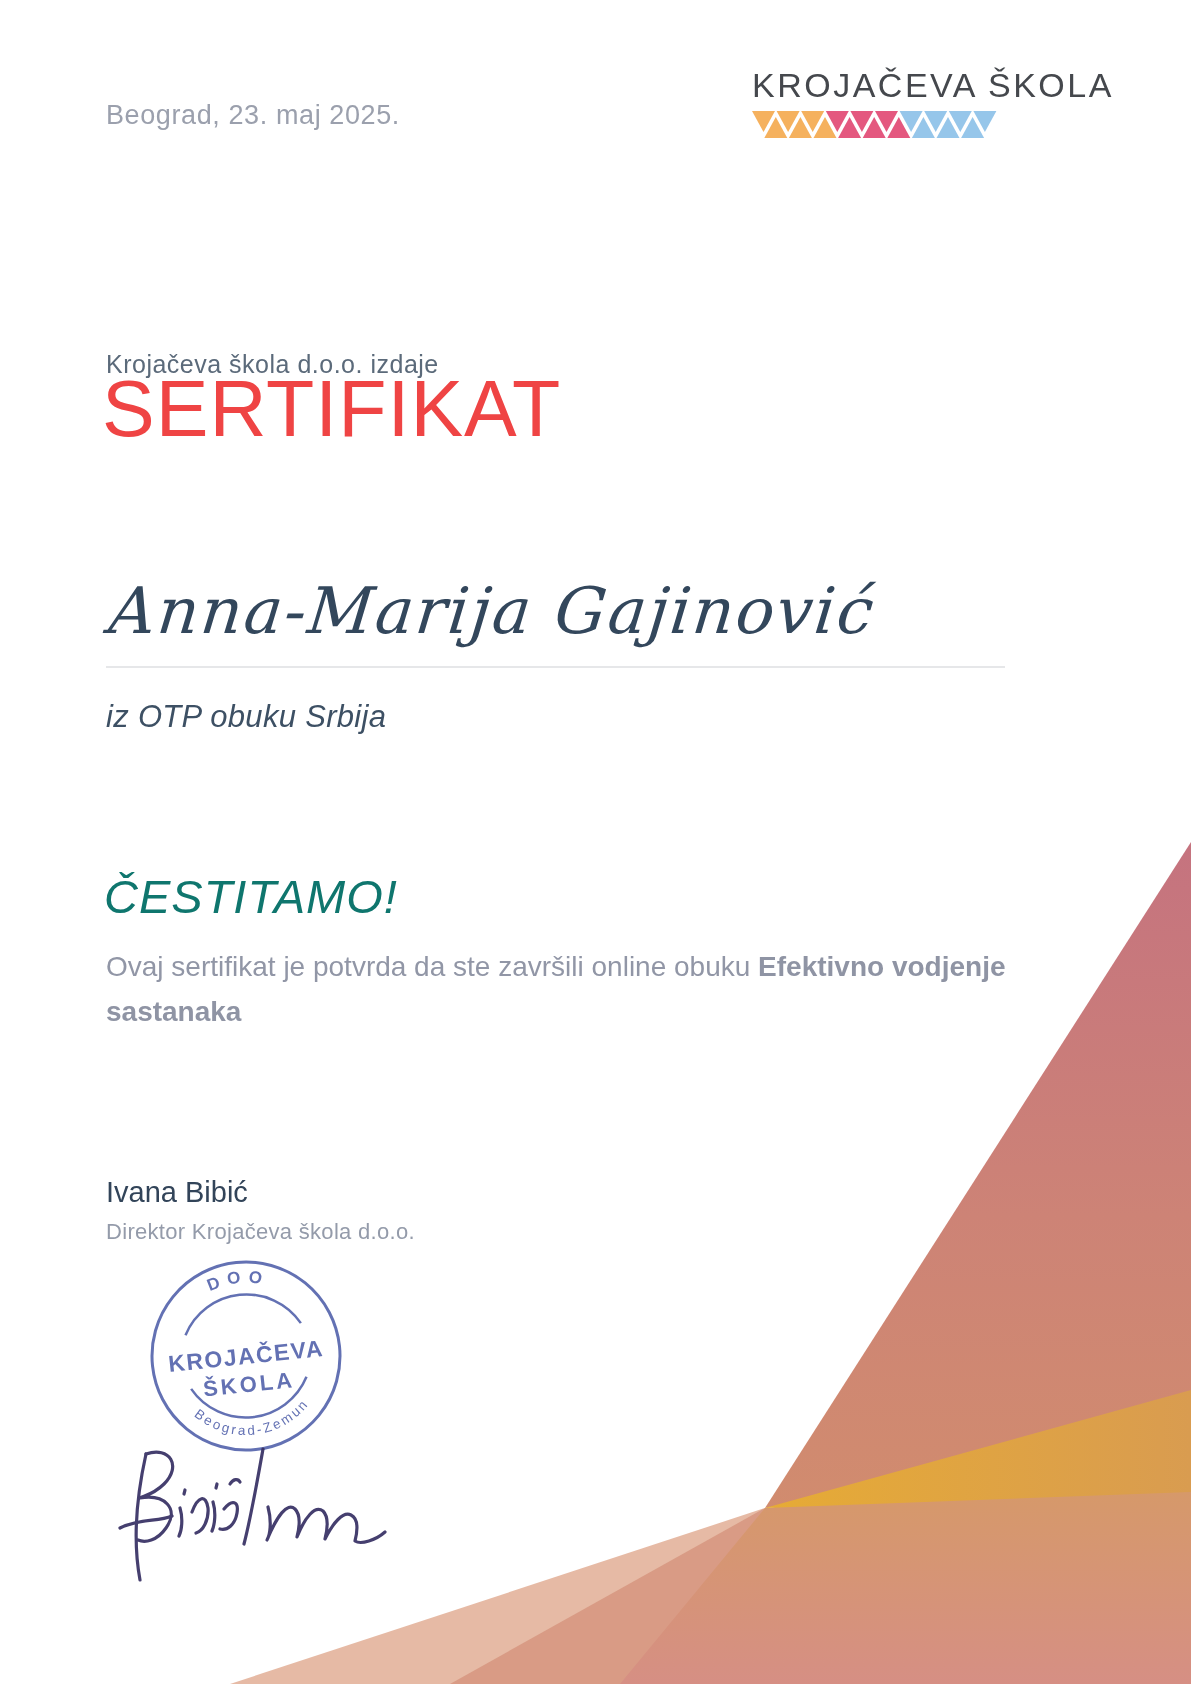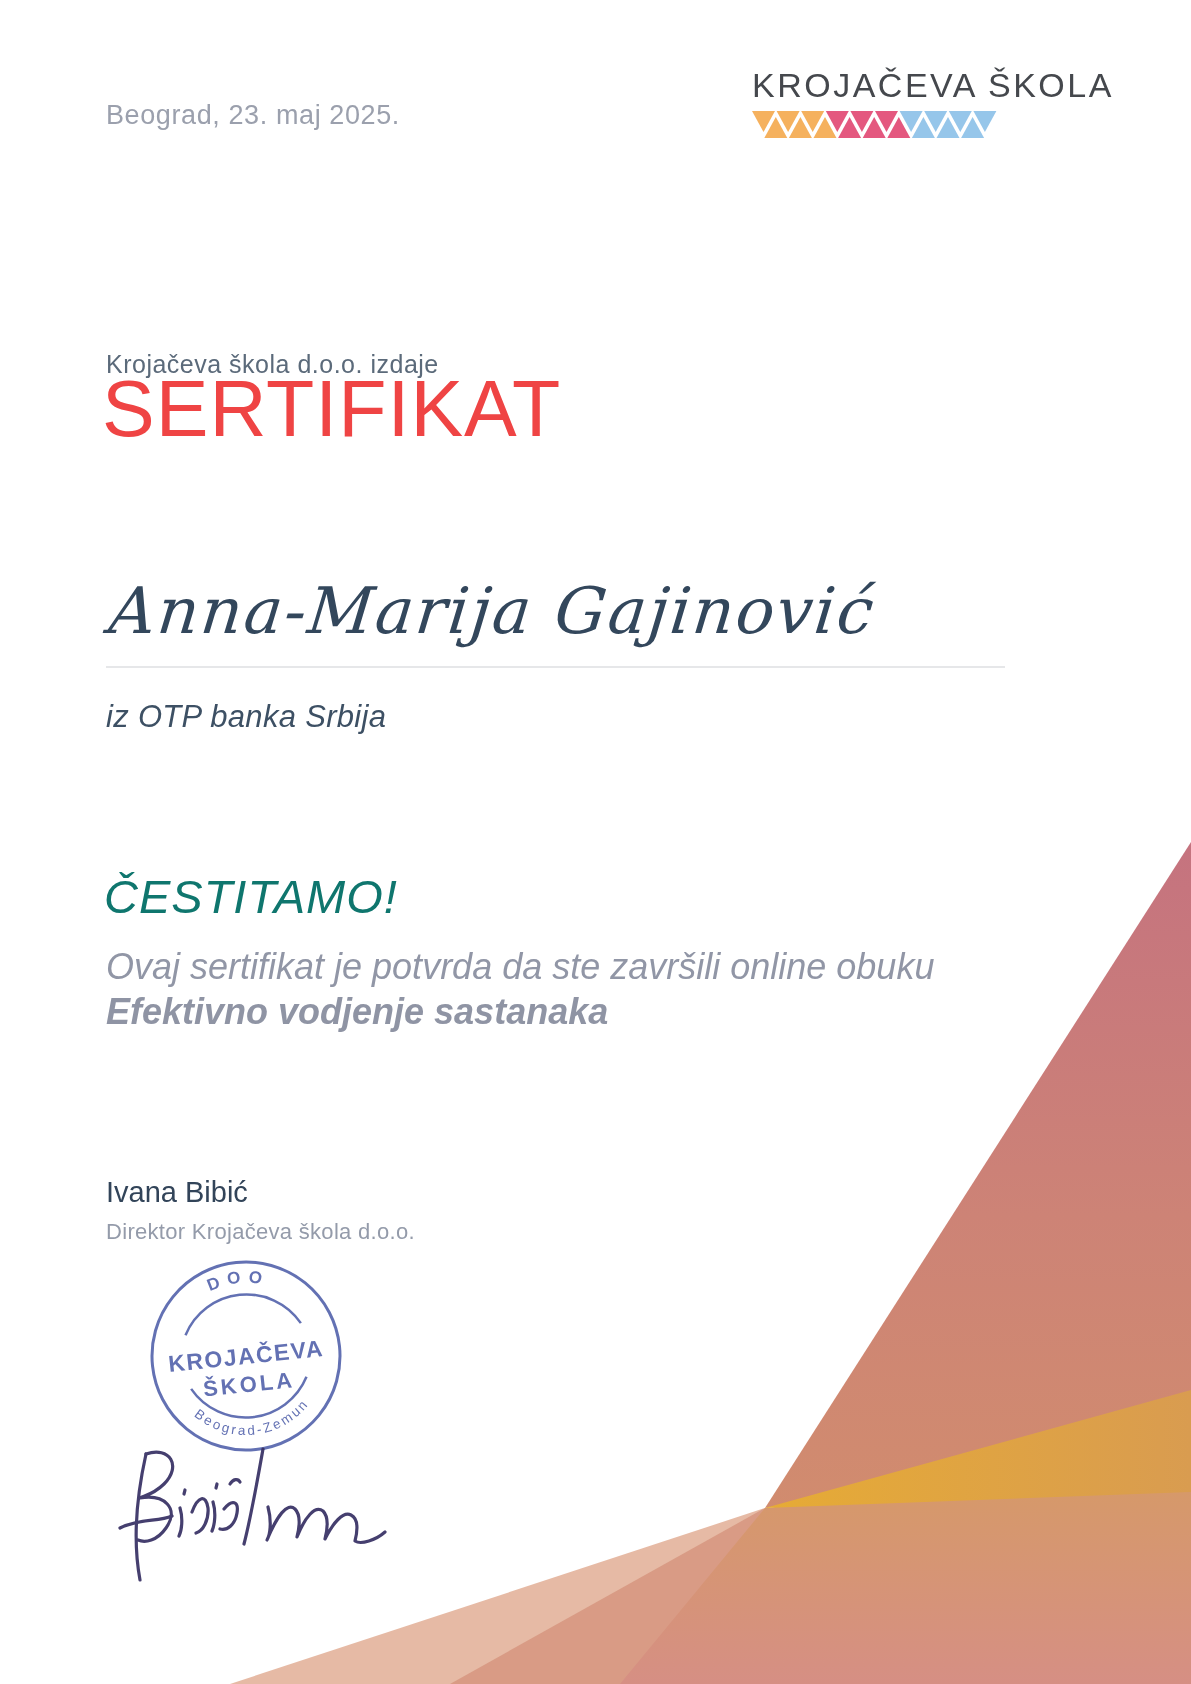--- a/index.html
+++ b/index.html
@@ -41,23 +41,22 @@
     left:106px;top:699px;font-size:31px;color:#3d5064;font-style:italic;
     font-weight:500;letter-spacing:.3px;
   }
   
   .congrats-heading{
     left:104px;top:869px;font-size:47px;color:#0f766e;letter-spacing:1px;
     font-weight:400;
     font-style:italic;
   }
   .congrats-body{
-    left:106px;top:944px;width:904px;font-size:36px;line-height:45px;
+    left:106px;top:944px;width:904px;font-size:28px;line-height:45px;
     color:#9196a6;
-    font-style:italic;
   }
   .congrats-body b{color:#8f94a4;font-weight:700;}
   
   .signer-name{left:106px;top:1176px;font-size:29px;color:#324459;font-weight:500;text-align:right;}
   .signer-title{left:106px;top:1219px;font-size:22px;color:#949baa;letter-spacing:.3px;}
   
   .stamp{left:144px;top:1254px;}
   .stamp text{font-family:"Liberation Sans", sans-serif;}
   .sig{left:100px;top:1432px;}
   .bg{left:0;top:0;z-index:0;}
@@ -118,21 +117,21 @@
     <polygon class="tri-b" points="209.1,27 232.1,27 220.6,6"></polygon>
     <polygon class="tri-b" points="221.4,0 244.4,0 232.9,21"></polygon>
   </svg>
 </div>
 
 <div class="abs fg issuer-line">Krojačeva škola d.o.o. izdaje</div>
 <div class="abs fg cert-title">SERTIFIKAT</div>
 
 <div class="abs fg recipient-name">Anna-Marija Gajinović</div>
 <div class="abs fg name-underline"></div>
-<div class="abs fg origin-line">iz OTP banka Srbija</div>
+<div class="abs fg origin-line">iz OTP obuku Srbija</div>
 
 <div class="abs fg congrats-heading">ČESTITAMO!</div>
 <div class="abs fg congrats-body"><span>Ovaj sertifikat je potvrda da ste završili online obuku </span><b>Efektivno vodjenje sastanaka</b></div>
 
 <div class="abs fg signer-name">Ivana Bibić</div>
 <div class="abs fg signer-title">Direktor Krojačeva škola d.o.o.</div>
 
 <svg class="abs fg stamp" width="204" height="204" viewBox="0 0 204 204">
   <g transform="rotate(-6 102 102)" fill="none" stroke="#4152a3" opacity="0.82">
     <circle cx="102" cy="102" r="94" stroke-width="3"></circle>

